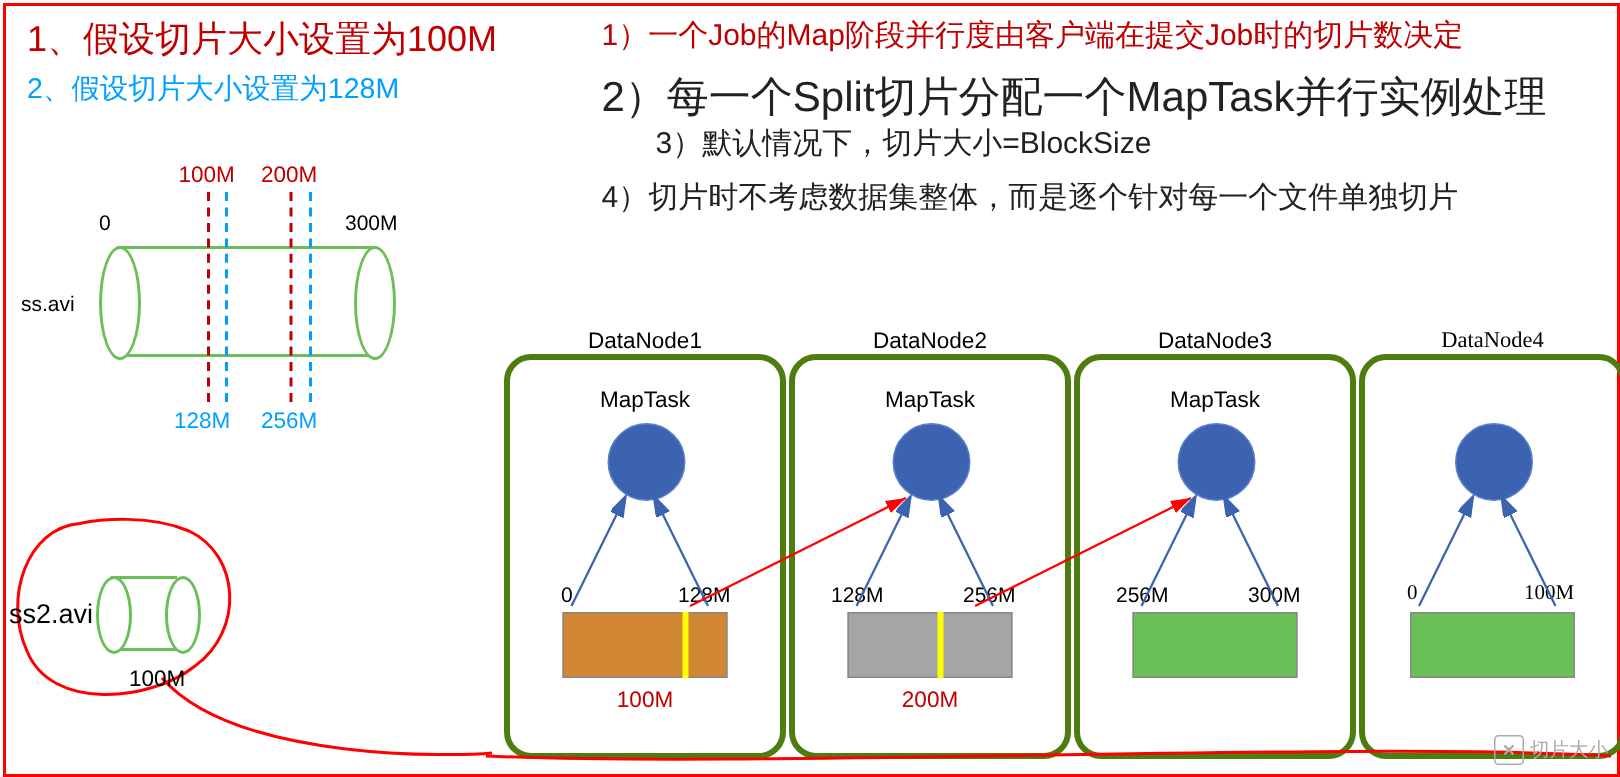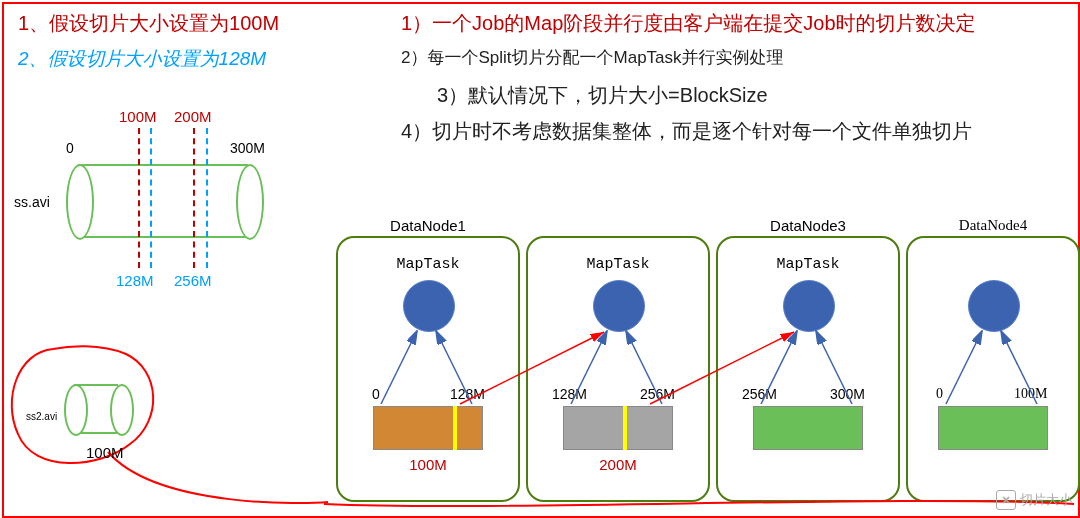--- a/index.html
+++ b/index.html
@@ -1,22 +1,22 @@
 <!DOCTYPE html>
 <html><head>
 <meta charset="utf-8">
 <style>
   html, body { margin: 0; padding: 0; }
   body { width: 1080px; height: 518px; position: relative; font-family: "Microsoft YaHei", Arial, sans-serif; }
   .outer { position: absolute; left: 2px; top: 2px; width: 1074px; height: 512px; border: 2px solid #ff0000; }
   .abs { position: absolute; }
-  .assump1 { left: 14px; top: 6px; color: #c00000; font-size: 20px; }
-  .assump2 { left: 14px; top: 42px; color: #00a0ff; font-size: 19px; font-style: italic; }
+  .assump1 { left: 14px; top: 6px; color: #c00000; font-size: 24px; }
+  .assump2 { left: 14px; top: 42px; color: #00a0ff; font-size: 19px; }
   .r1 { left: 397px; top: 6px;  font-size: 20px; color: #c00000; text-align: right; }
-  .r2 { left: 397px; top: 42px; font-size: 17px; color: #222; }
+  .r2 { left: 397px; top: 42px; font-size: 28px; color: #222; }
   .r3 { left: 397px; top: 78px; font-size: 20px; color: #222; margin-left: 36px; }
   .r4 { left: 397px; top: 114px; font-size: 20px; color: #222; }
   
   .cyl1 { left: 74px; top: 160px; width: 170px; height: 70px; border-top: 2px solid #6bbf59; border-bottom: 2px solid #6bbf59; }
   .cyl1l { left: 62px; top: 160px; width: 24px; height: 72px; border: 2px solid #6bbf59; border-radius: 50%; background: #fff; }
   .cyl1r { left: 232px; top: 160px; width: 24px; height: 72px; border: 2px solid #6bbf59; border-radius: 50%; background: #fff; }
   .ss1 { left: 10px; top: 190px; font-size: 14px; }
   .z1 { left: 62px; top: 136px; font-size: 14px; }
   .z300 { left: 226px; top: 136px; font-size: 14px; }
   .r100 { left: 115px; top: 104px; font-size: 15px; color: #c00000; }
@@ -24,28 +24,28 @@
   .b128 { left: 112px; top: 268px; font-size: 15px; color: #00a0ff; }
   .b256 { left: 170px; top: 268px; font-size: 15px; color: #00a0ff; }
   .dashr { border-left: 2px dashed #c00000; height: 140px; top: 124px; width: 0; }
   .dashb { border-left: 2px dashed #00a0ff; height: 140px; top: 124px; width: 0; }
   .dr1 { left: 134px; } .dr2 { left: 189px; }
   .db1 { left: 146px; } .db2 { left: 202px; }
   
   .cyl2 { left: 70px; top: 380px; width: 44px; height: 46px; border-top: 2px solid #6bbf59; border-bottom: 2px solid #6bbf59; }
   .cyl2l { left: 60px; top: 380px; width: 20px; height: 48px; border: 2px solid #6bbf59; border-radius: 50%; background: #fff; }
   .cyl2r { left: 106px; top: 380px; width: 20px; height: 48px; border: 2px solid #6bbf59; border-radius: 50%; background: #fff; }
-  .ss2 { left: 22px; top: 395px; font-size: 10px; margin-top: 12px; }
+  .ss2 { left: 2px; top: 395px; font-size: 18px; }
   .ss2sz { left: 82px; top: 440px; font-size: 15px; }
   .freehand { left: 4px; top: 340px; }
   
-  .node { position: absolute; top: 232px; width: 180px; height: 262px; border: 2px solid #4d7c0f; border-radius: 18px; }
+  .node { position: absolute; top: 232px; width: 180px; height: 262px; border: 4px solid #4d7c0f; border-radius: 18px; }
   .n1 { left: 332px; } .n2 { left: 522px; } .n3 { left: 712px; } .n4 { left: 902px; width: 170px; font-family: Liberation Serif, serif; }
   .nlabel { position: absolute; bottom: 100%; margin-bottom: 4px; width: 100%; text-align: center; font-size: 15px; }
-  .mtlabel { position: absolute; top: 18px; width: 100%; text-align: center; font-size: 15px; font-family: Liberation Mono, monospace; }
+  .mtlabel { position: absolute; top: 18px; width: 100%; text-align: center; font-size: 15px; }
   .circle { position: absolute; left: 50%; margin-left: -25px; top: 42px; width: 50px; height: 50px; border-radius: 50%; background: #3c63b0; border: 1px solid #5a80cc; }
   .rect { position: absolute; left: 50%; margin-left: -55px; top: 168px; width: 110px; height: 44px; border: 1px solid #888; box-sizing: border-box; }
   .rect.orange { background: #d18733; }
   .rect.gray   { background: #a5a5a5; }
   .rect.green  { background: #6bbf59; }
   .yline { position: absolute; width: 4px; height: 44px; top: 168px; background: #ffff00; }
   .lbl { position: absolute; font-size: 14px; }
   .below { position: absolute; top: 218px; width: 100%; text-align: center; font-size: 15px; color: #c00000; }
   .credit { position: absolute; right: 6px; bottom: 6px; font-size: 13px; color: #aaa; display: flex; align-items: center; gap: 4px; }
   .credit-badge { width: 18px; height: 18px; border: 1px solid #aaa; border-radius: 3px; display: inline-flex; align-items: center; justify-content: center; font-weight: bold; font-size: 11px; }
@@ -93,20 +93,21 @@
     <div class="mtlabel">MapTask</div>
     <div class="circle"></div>
     <div class="rect orange"></div>
     <div class="yline" style="left:115px"></div>
     <div class="lbl" style="left:34px;top:148px">0</div>
     <div class="lbl" style="left:112px;top:148px">128M</div>
     <div class="below">100M</div>
   </div>
 
   <div class="node n2">
+    <div class="nlabel">DataNode2</div>
     <div class="mtlabel">MapTask</div>
     <div class="circle"></div>
     <div class="rect gray"></div>
     <div class="yline" style="left:95px"></div>
     <div class="lbl" style="left:24px;top:148px">128M</div>
     <div class="lbl" style="left:112px;top:148px">256M</div>
     <div class="below">200M</div>
   </div>
 
   <div class="node n3">

